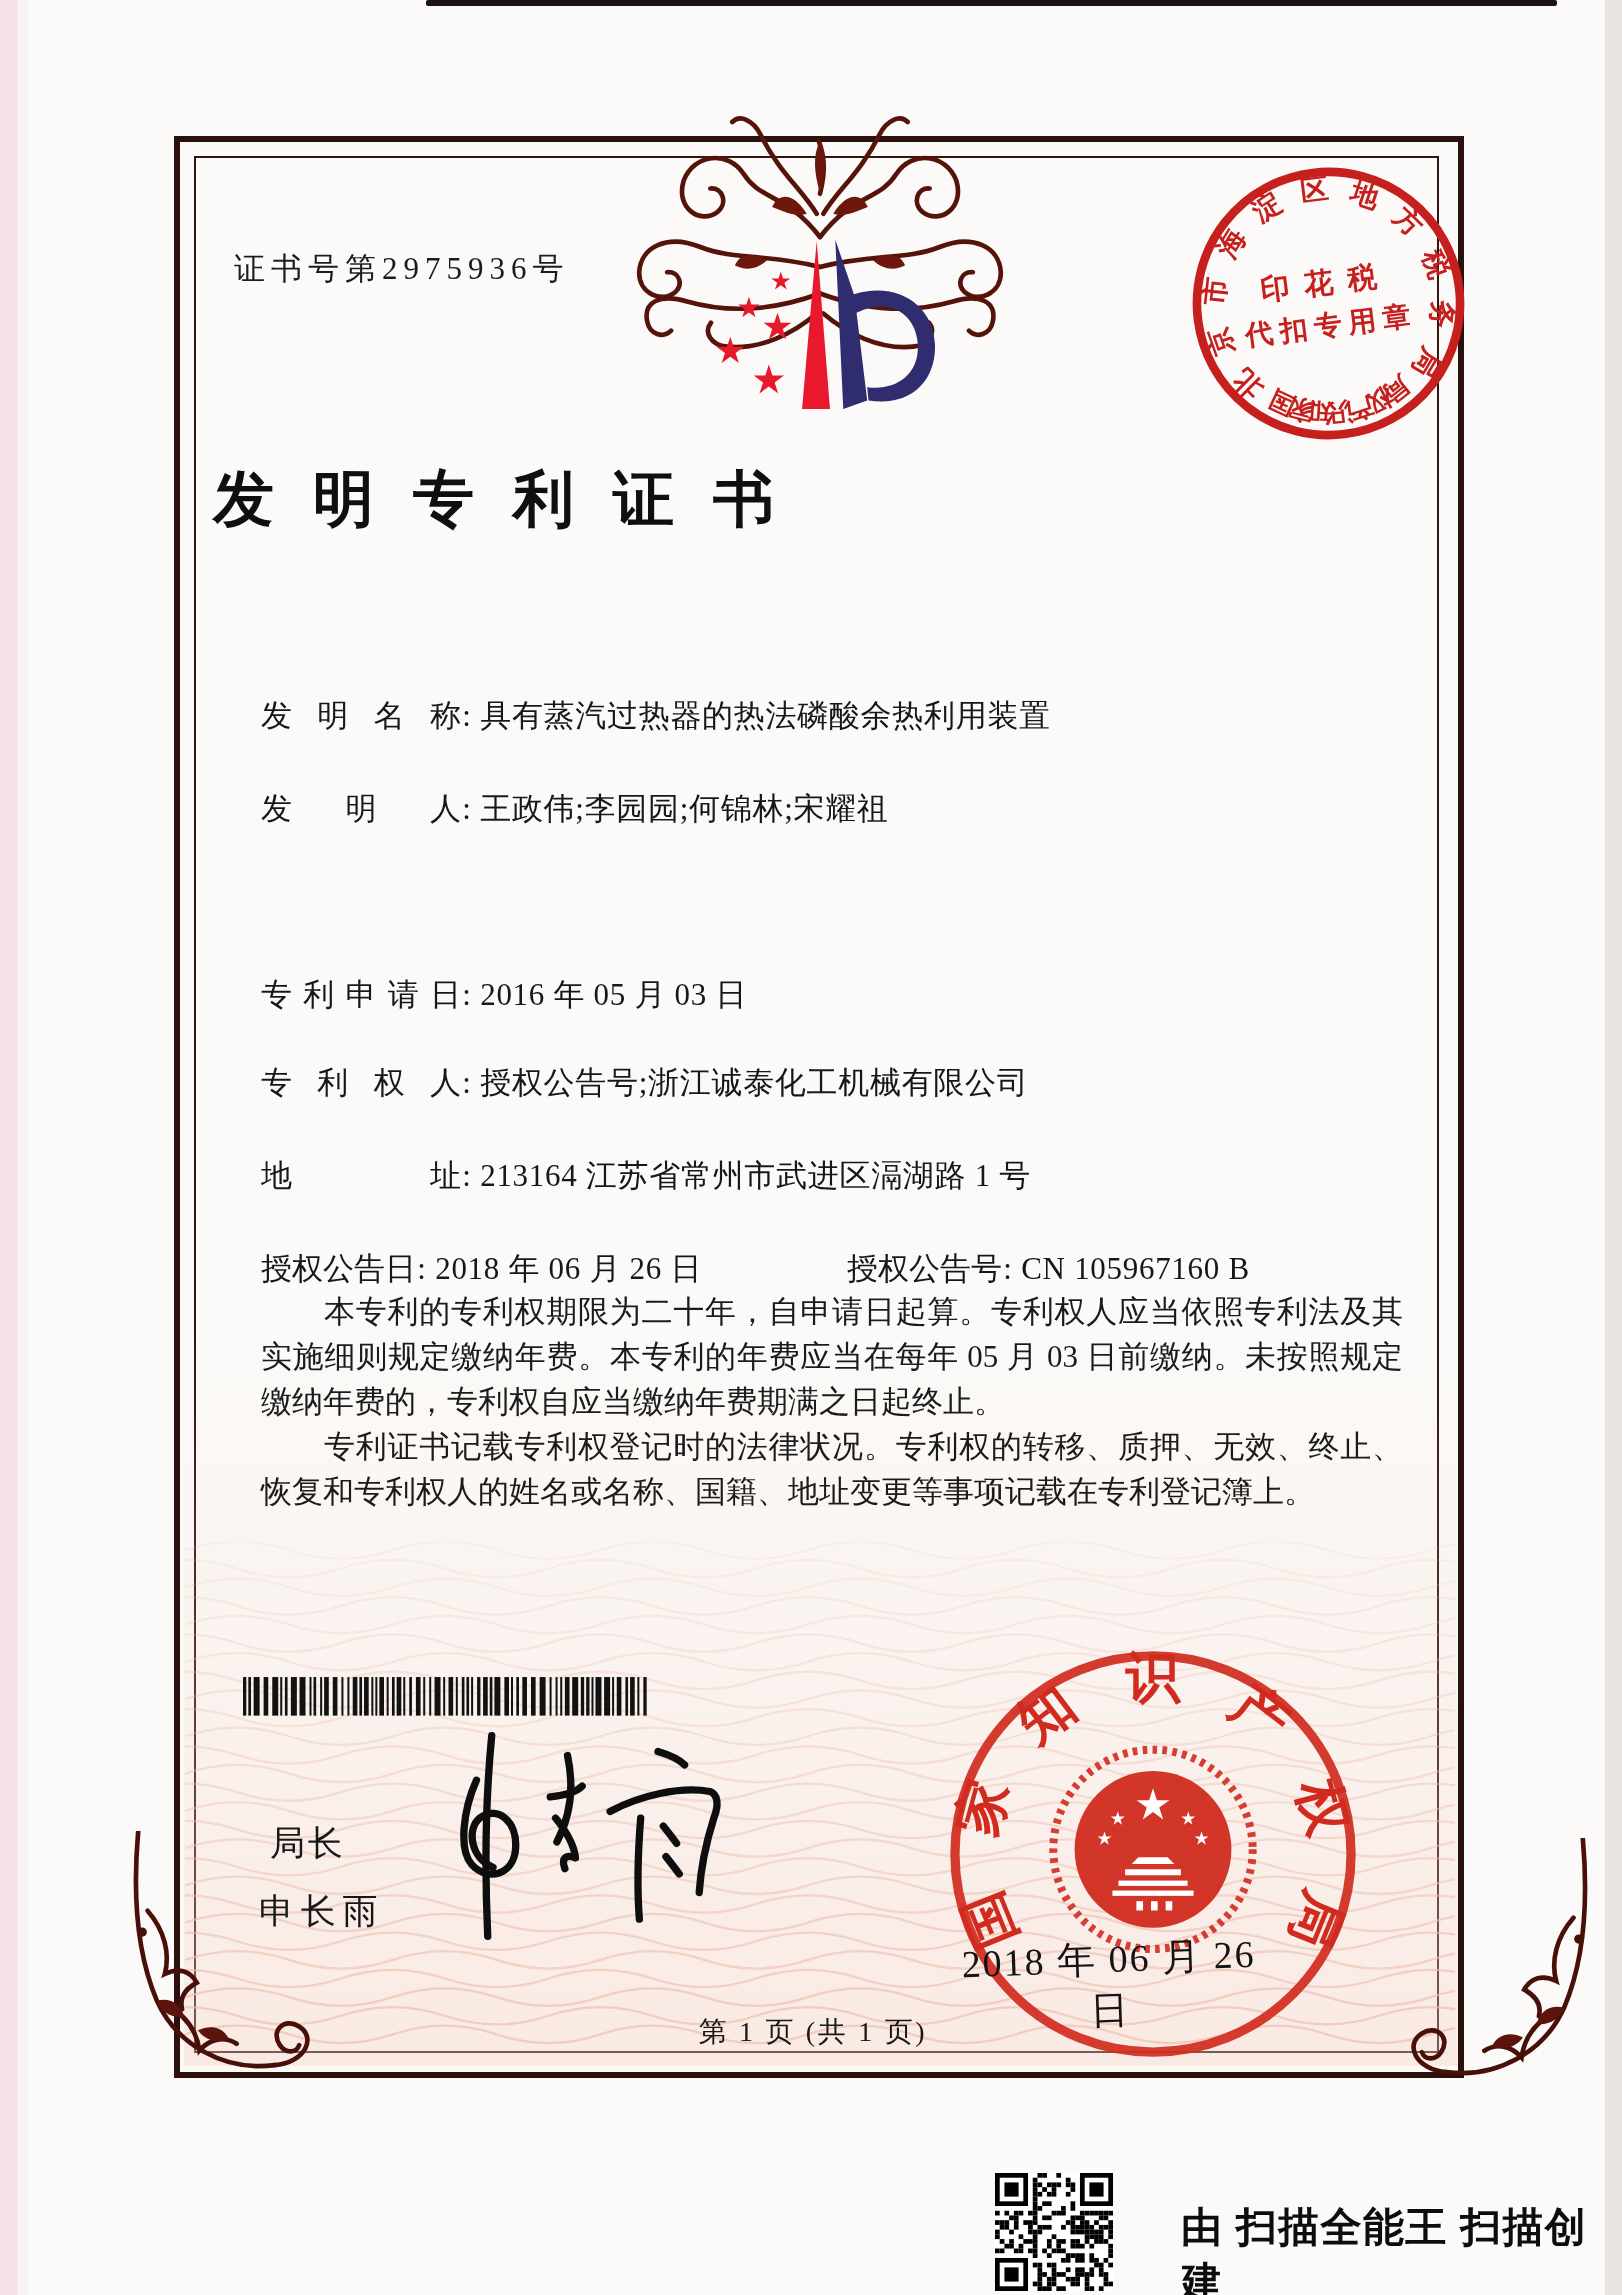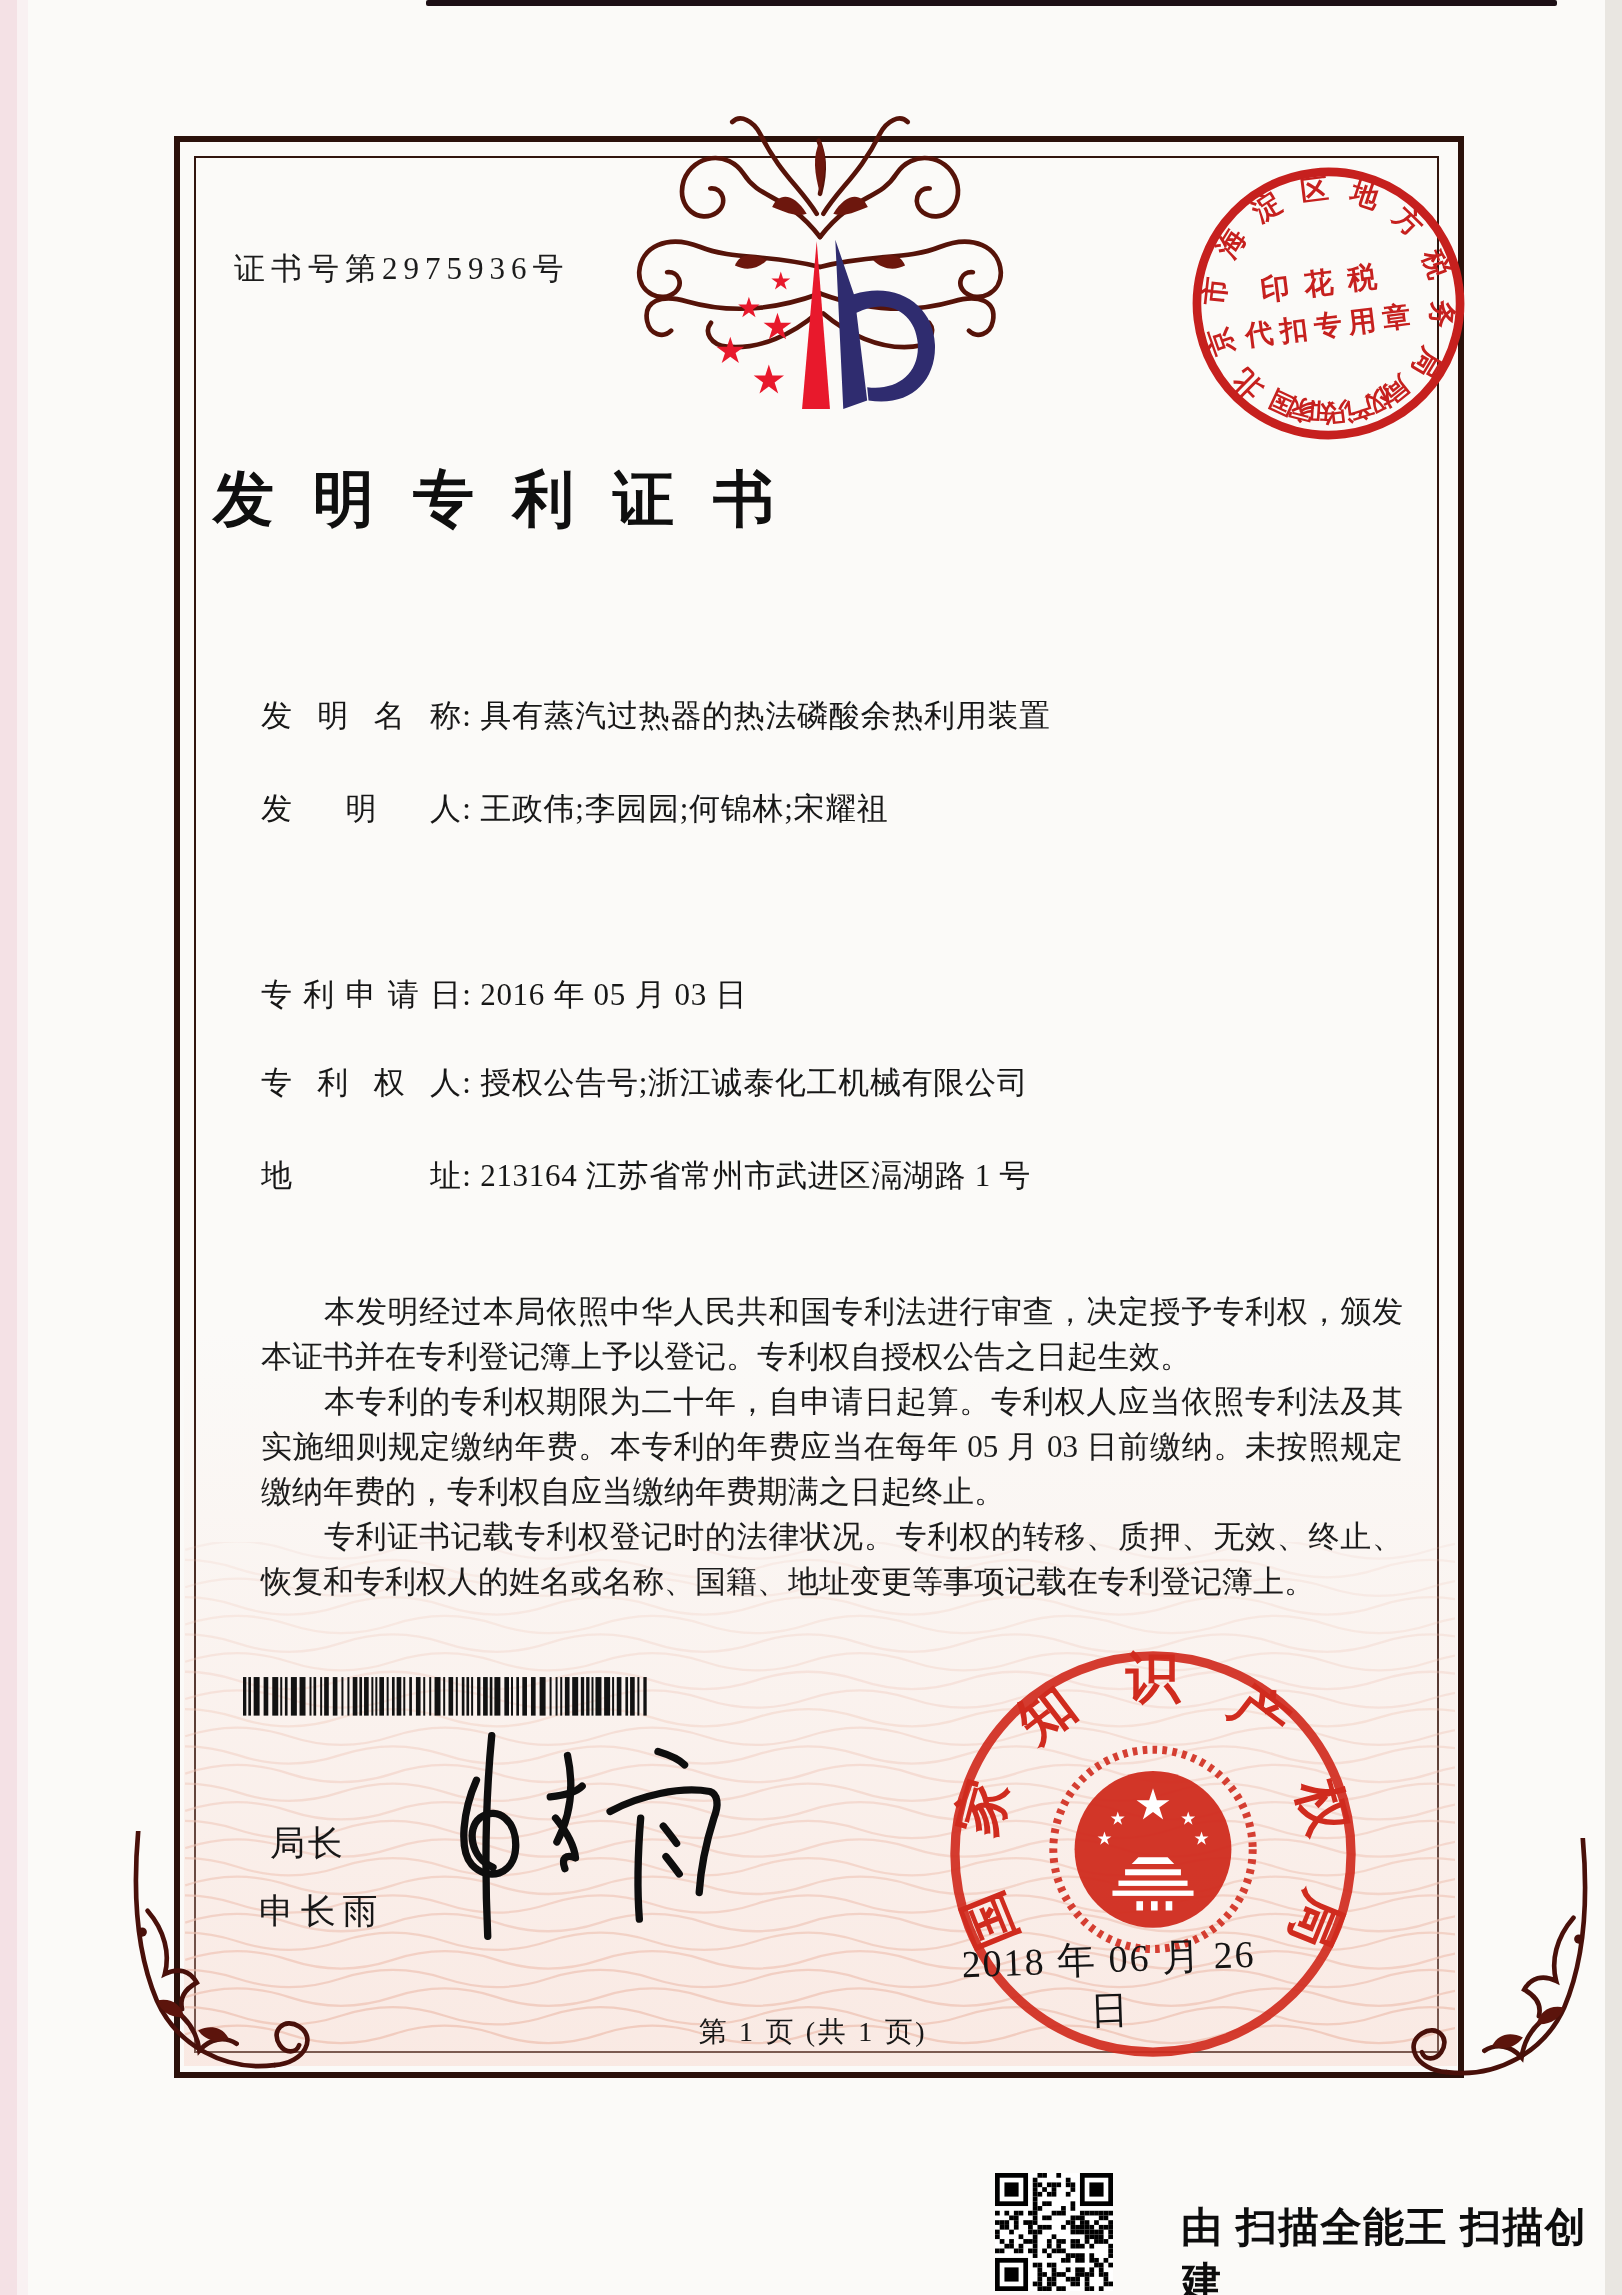--- a/index.html
+++ b/index.html
@@ -160,23 +160,28 @@
   </div>
   <div class="abs frow" style="top:950px;">
     <span class="flabel">专利申请日</span><span class="fcolon">:</span><span class="fvalue">2016 年 05 月 03 日</span>
   </div>
   <div class="abs frow" style="top:1038px;">
     <span class="flabel">专利权人</span><span class="fcolon">:</span><span class="fvalue">授权公告号;浙江诚泰化工机械有限公司</span>
   </div>
   <div class="abs frow" style="top:1131px;">
     <span class="flabel">地址</span><span class="fcolon">:</span><span class="fvalue">213164 江苏省常州市武进区滆湖路 1 号</span>
   </div>
+  <div class="abs frow" style="top:1224px;">
+    <span class="glabel">授权公告日</span><span class="fcolon">:</span><span class="fvalue">2018 年 06 月 26 日</span>
+    <span class="grant-right">
+      <span class="glabel">授权公告号</span><span class="fcolon">:</span><span class="fvalue">CN 105967160 B</span>
+    </span>
+  </div>
 
   <div class="abs body-text">
-    <p>本发明经过本局依照中华人民共和国专利法进行审查，决定授予专利权，颁发本证书并在专利登记簿上予以登记。专利权自授权公告之日起生效。</p>
     <p>本专利的专利权期限为二十年，自申请日起算。专利权人应当依照专利法及其实施细则规定缴纳年费。本专利的年费应当在每年 05 月 03 日前缴纳。未按照规定缴纳年费的，专利权自应当缴纳年费期满之日起终止。</p>
     <p>专利证书记载专利权登记时的法律状况。专利权的转移、质押、无效、终止、恢复和专利权人的姓名或名称、国籍、地址变更等事项记载在专利登记簿上。</p>
   </div>
 
   <svg id="barcode" class="abs" style="left:243px;top:1677px;" width="411" height="40" viewBox="0 0 618 60">
       <rect x="0" y="0" width="5" height="58" fill="#121212"></rect>
       <rect x="8" y="0" width="4" height="58" fill="#121212"></rect>
       <rect x="16" y="0" width="9" height="58" fill="#121212"></rect>
       <rect x="31" y="0" width="7" height="58" fill="#121212"></rect>
       <rect x="44" y="0" width="9" height="58" fill="#121212"></rect>

